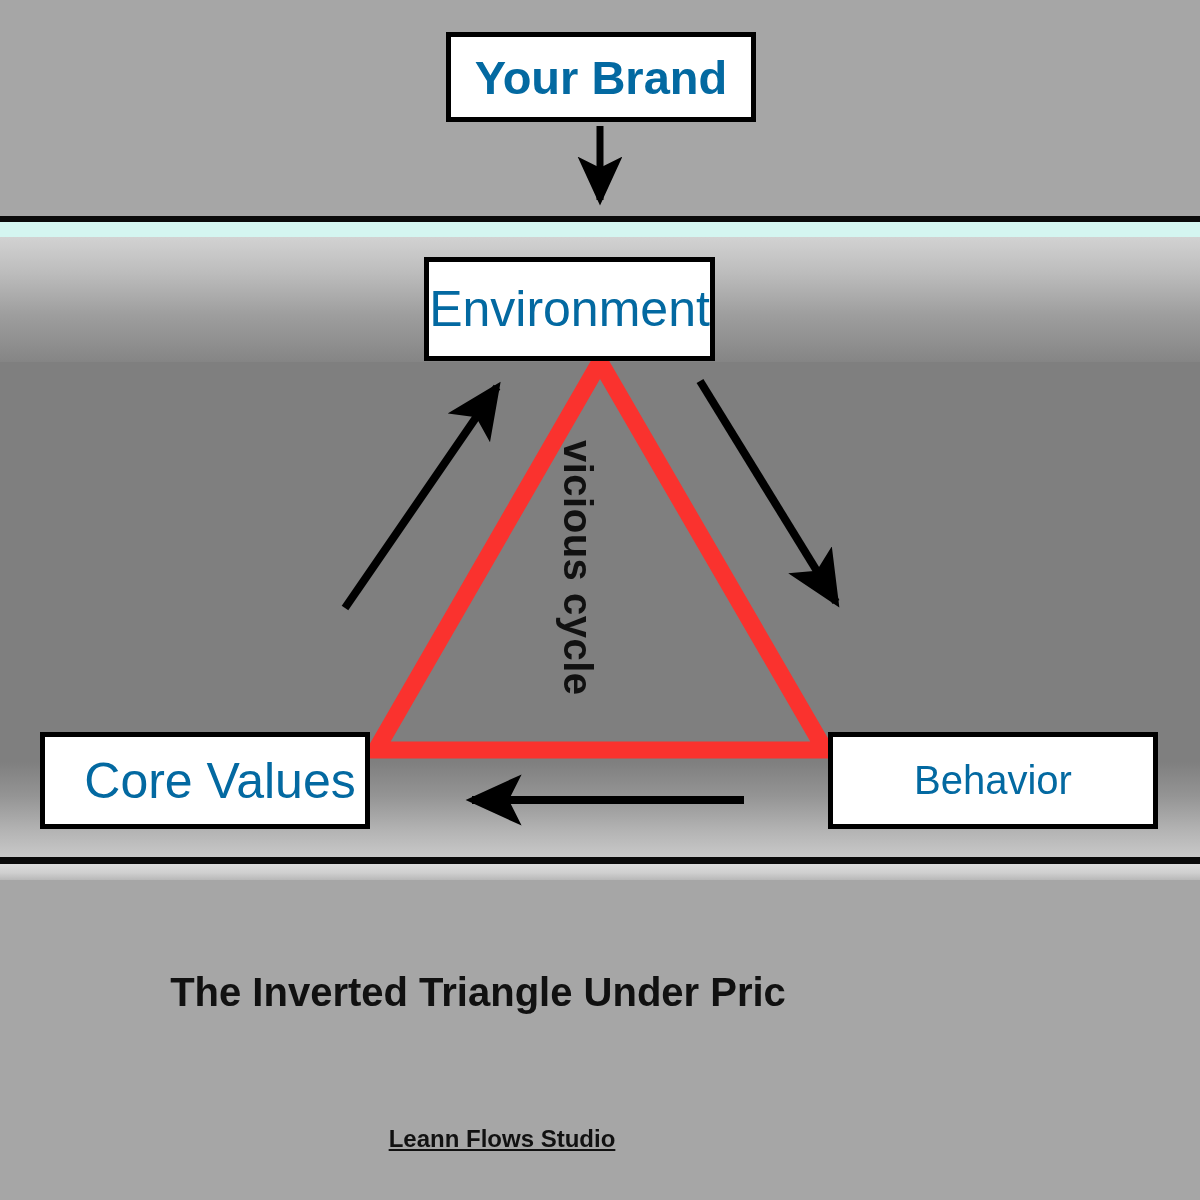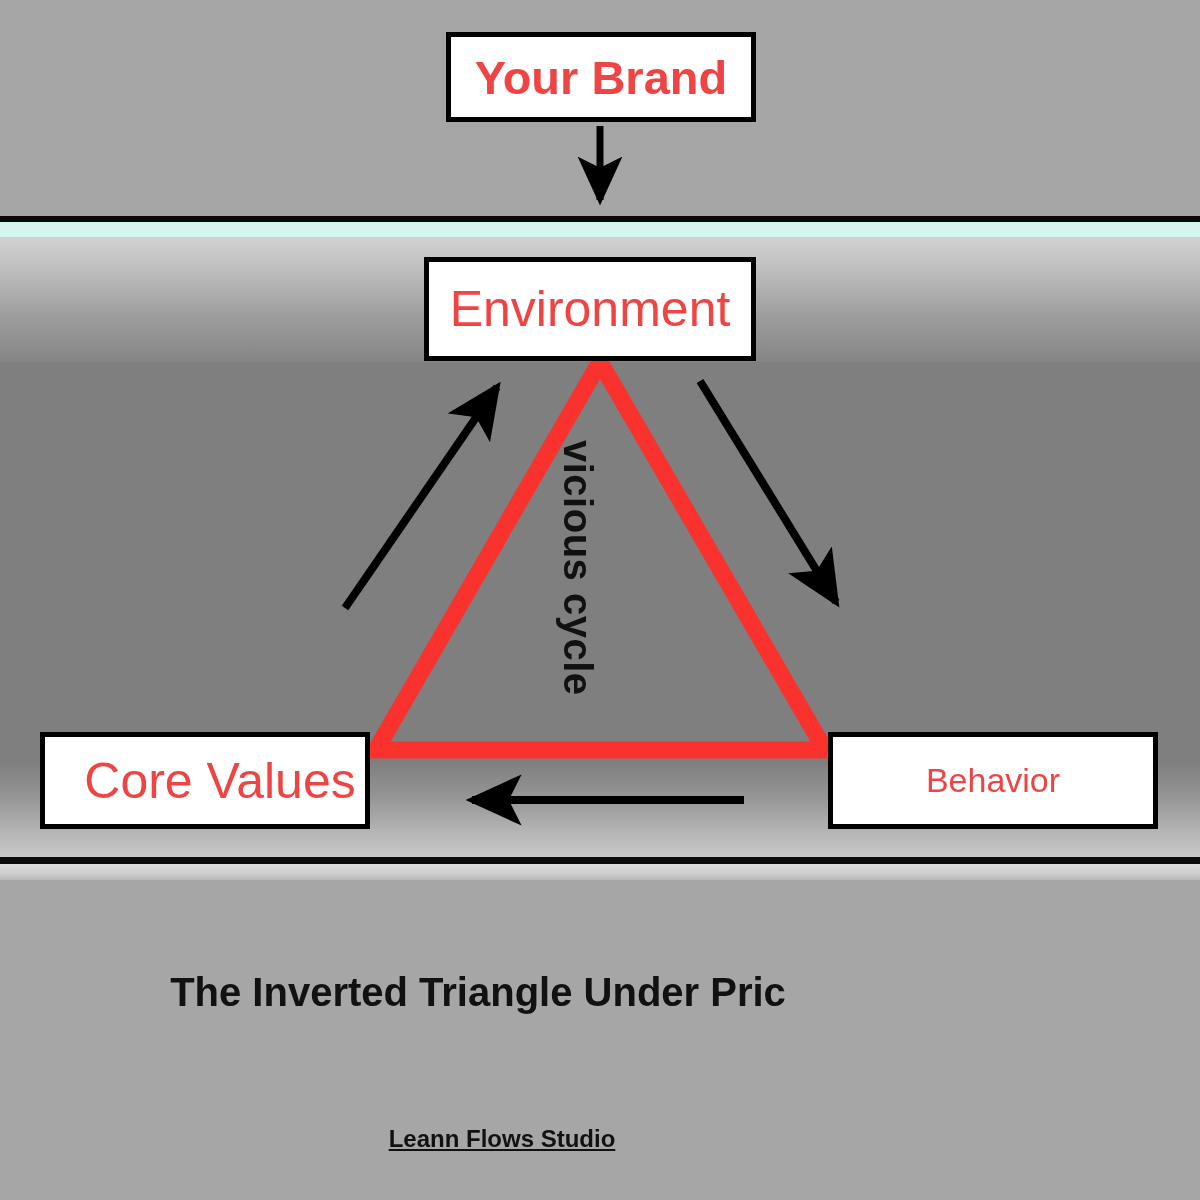--- a/index.html
+++ b/index.html
@@ -60,46 +60,46 @@
 
   
   .node {
     position: absolute;
     box-sizing: border-box;
     background: #ffffff;
     border: 5px solid #000000;
     display: flex;
     align-items: center;
     justify-content: center;
-    color: #ef4444;
+    color: #0369a1;
     white-space: nowrap;
   }
   #node-brand {
     left: 446px; top: 32px;
     width: 310px; height: 90px;
     font-size: 47px;
     font-weight: bold;
   }
   #node-environment {
     left: 424px; top: 257px;
-    width: 332px; height: 104px;
+    width: 291px; height: 104px;
     font-size: 50px;
     font-weight: normal;
   }
   #node-core-values {
     left: 40px; top: 732px;
     width: 330px; height: 97px;
     font-size: 50px;
     font-weight: normal;
     padding-left: 30px;
   }
   #node-behavior {
     left: 828px; top: 732px;
     width: 330px; height: 97px;
-    font-size: 34px;
+    font-size: 40px;
     font-weight: normal;
   }
 
   
   #vectors {
     position: absolute;
     left: 0; top: 0;
     width: 1200px;
     height: 1200px;
     pointer-events: none;

